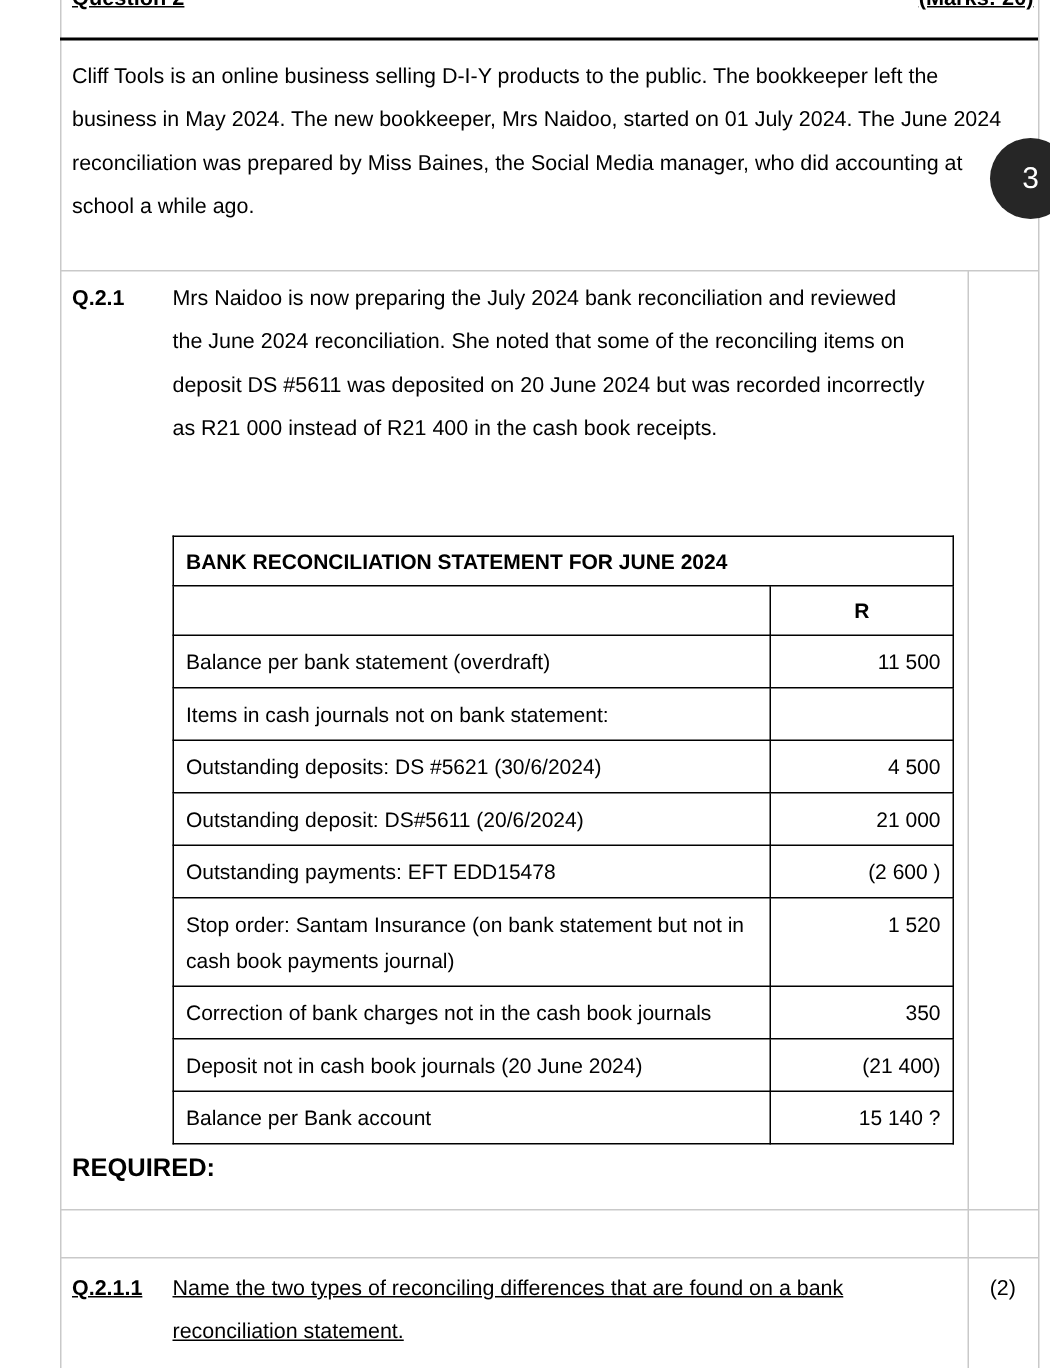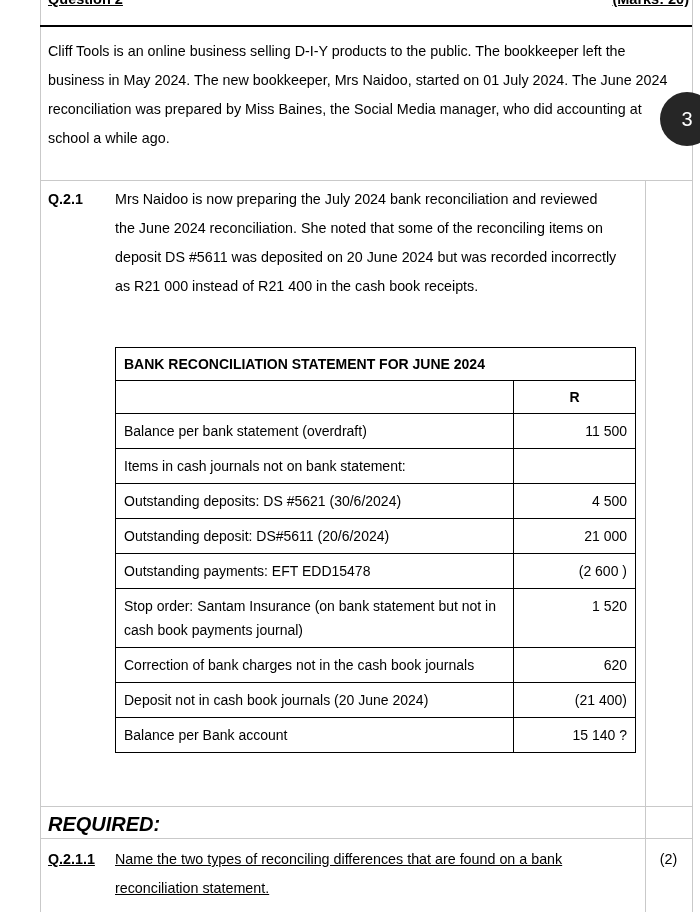--- a/index.html
+++ b/index.html
@@ -25,35 +25,35 @@
     font-size:14.3px; line-height:29px; white-space:nowrap;
   }
 
   .qrow { position:absolute; display:flex; font-size:14.3px; }
   .qnum { font-weight:bold; width:67px; flex:none; line-height:29px; }
   .qtext { line-height:29px; white-space:nowrap; }
   #q21 { left:48px; top:185px; }
   #q211 { left:48px; top:845px;text-decoration:underline; }
 
   .recon-table {
-    position:absolute; left:115px; top:347px;
+    position:absolute; left:115px; top:357px;
     border-collapse:collapse; font-size:14px; table-layout:fixed;
   }
   .recon-table td {
     border:1px solid #000; vertical-align:top;
     padding:5px 8px; line-height:24px;
   }
   .recon-table td.label  { width:398px; }
   .recon-table td.amount { width:122px; text-align:right; }
   .recon-table td.title  { font-weight:bold; line-height:20px; padding:6px 8px; }
   .recon-table td.rhead  { text-align:center; font-weight:bold; line-height:20px; padding:6px 8px; }
 
   .required {
-    position:absolute; left:48px; top:813px;
-    font-weight:bold; font-size:20px;font-style:italic;
+    position:absolute; left:48px; top:769px;
+    font-weight:bold; font-size:17px;
   }
   .marks2 {
     position:absolute; left:645px; top:845px; width:47px;
     text-align:center; font-size:14.3px; line-height:29px;
   }
   .badge {
     position:absolute; left:660px; top:92px; width:54px; height:54px;
     border-radius:50%; background:#262626; color:#ffffff;
     display:flex; align-items:center; justify-content:center;
     font-size:20px; z-index:5;
@@ -125,21 +125,21 @@
     <tr>
       <td class="label">Outstanding payments: EFT EDD15478</td>
       <td class="amount">(2 600 )</td>
     </tr>
     <tr>
       <td class="label">Stop order: Santam Insurance (on bank statement but not in cash book payments journal)</td>
       <td class="amount">1 520</td>
     </tr>
     <tr>
       <td class="label">Correction of bank charges not in the cash book journals</td>
-      <td class="amount">620</td>
+      <td class="amount">350</td>
     </tr>
     <tr>
       <td class="label">Deposit not in cash book journals (20 June 2024)</td>
       <td class="amount">(21 400)</td>
     </tr>
     <tr>
       <td class="label">Balance per Bank account</td>
       <td class="amount">15 140 ?</td>
     </tr>
   </tbody>

